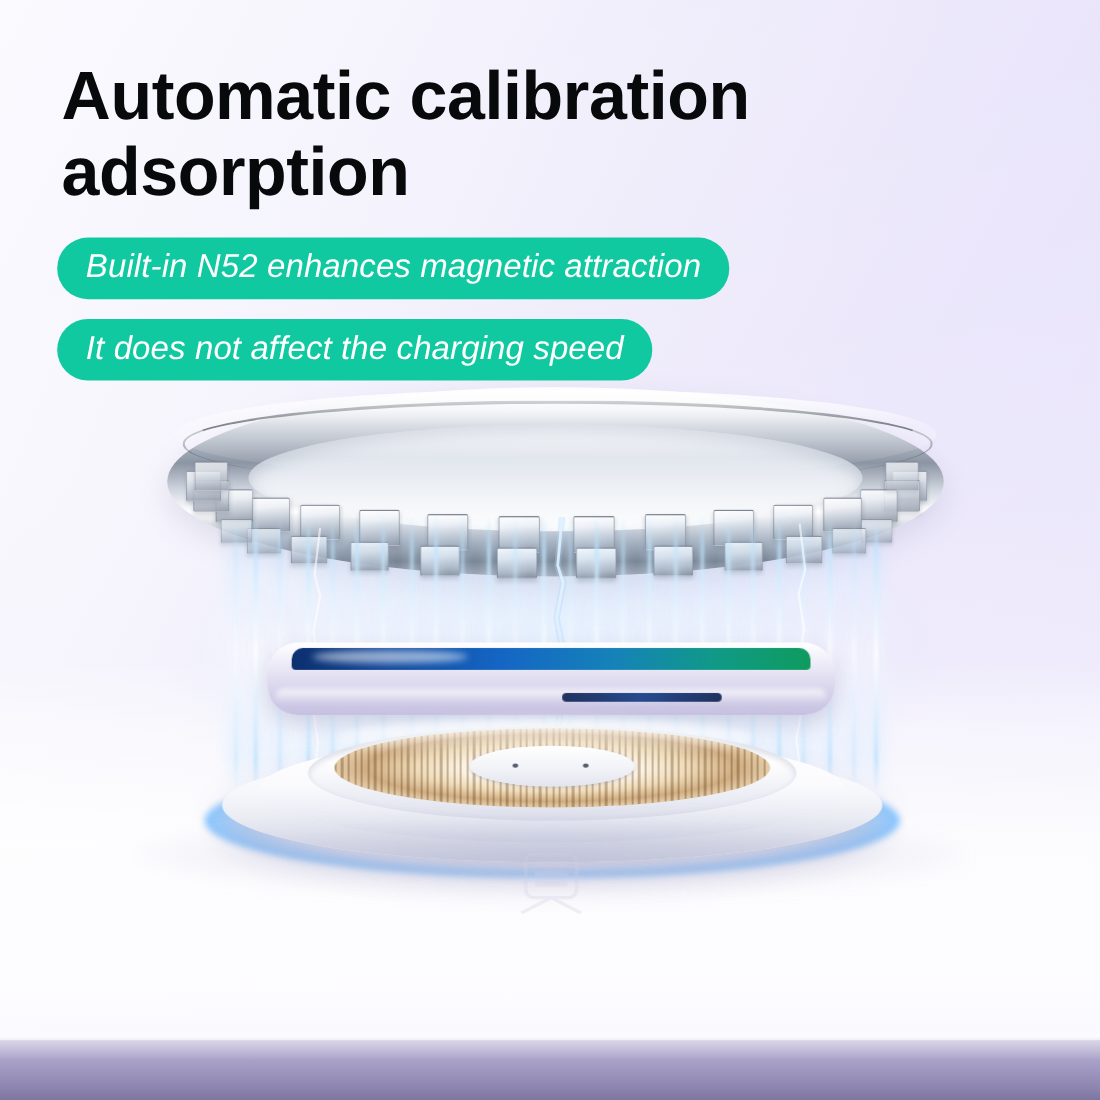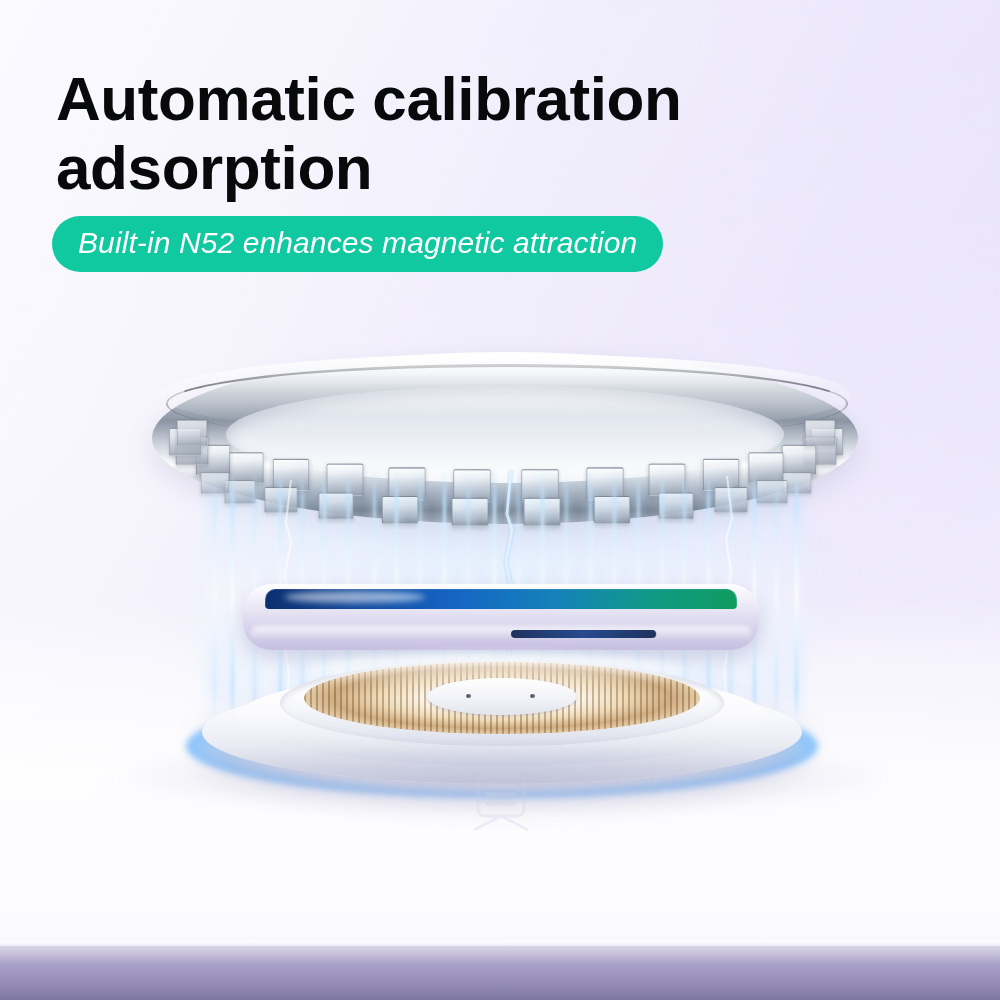--- a/index.html
+++ b/index.html
@@ -82,21 +82,21 @@
     height: 18px;
     background: linear-gradient(180deg,
       rgba(255,255,255,0.45) 0%,
       rgba(255,255,255,0.0) 100%);
   }
 
   
   .headline {
     position: absolute;
     left: 56px;
-    top: 64px;
+    top: 53px;
     width: 860px;
     font-size: 62px;
     line-height: 1.12;
     font-weight: 700;
     color: #08090b;
     letter-spacing: -0.4px;
     white-space: pre-line;
   }
 
   .badges {
@@ -582,15 +582,18 @@
     </svg>
   </div>
 
   <div class="headline">Automatic calibration
 adsorption</div>
 
   <div class="badges">
     <div class="badge-row">
       <span class="badge">Built-in N52 enhances magnetic attraction</span>
     </div>
+    <div class="badge-row">
+      <span class="badge">It does not affect the charging speed</span>
+    </div>
   </div>
 
 </div>
 
 </body></html>

